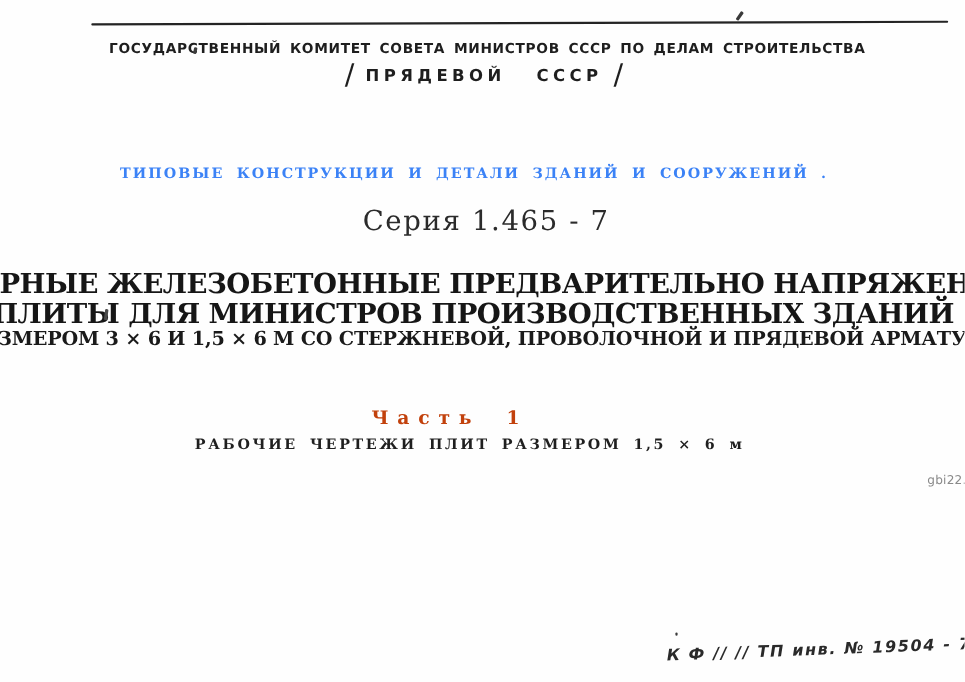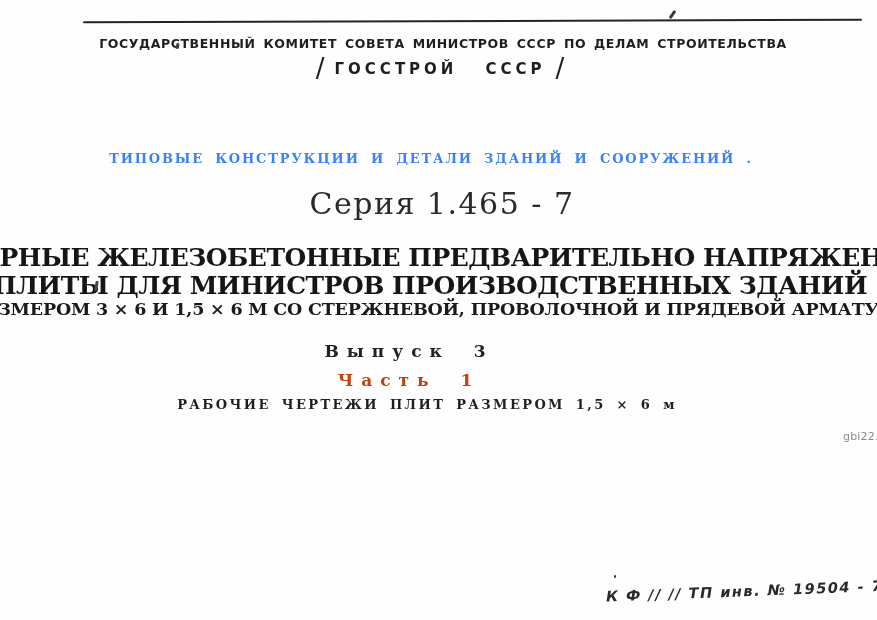--- a/index.html
+++ b/index.html
@@ -73,21 +73,21 @@
     font-size: 13px;
     font-weight: bold;
     letter-spacing: 1.8px;
     word-spacing: 5px;
     color: #3b82f6;
   }
 
   
   .series-designation {
     left: 442px; top: 186px;
-    font-size: 30px;
+    font-size: 25px;
     font-weight: normal;
     letter-spacing: 1.5px;
     color: #2b2b2b;
   }
 
   
   .title-line1 {
     left: 446px; top: 243px;
     font-size: 25px;
     font-weight: bold;
@@ -167,36 +167,35 @@
 
 <div class="page">
 
   <div class="top-rule"></div>
   <div class="rule-tick"></div>
 
   <div class="abs centered org-line1">ГОСУДАРСТВЕННЫЙ КОМИТЕТ СОВЕТА МИНИСТРОВ СССР ПО ДЕЛАМ СТРОИТЕЛЬСТВА</div>
 
   <div class="abs centered org-line2">
     <span class="slash">/</span>
-    <span>ГОССТРОЙ</span>
+    <span>ПРЯДЕВОЙ</span>
     <span class="gap-wide">СССР</span>
     <span class="slash">/</span>
   </div>
 
   <div class="abs centered kicker">ТИПОВЫЕ КОНСТРУКЦИИ И ДЕТАЛИ ЗДАНИЙ И СООРУЖЕНИЙ .</div>
 
   <div class="abs centered series-designation">Серия 1.465 - 7</div>
 
   <div class="abs centered title-line1">СБОРНЫЕ ЖЕЛЕЗОБЕТОННЫЕ ПРЕДВАРИТЕЛЬНО НАПРЯЖЕННЫЕ</div>
 
   <div class="abs centered title-line2">ПЛИТЫ ДЛЯ МИНИСТРОВ ПРОИЗВОДСТВЕННЫХ ЗДАНИЙ</div>
 
   <div class="abs centered title-line3">РАЗМЕРОМ 3 × 6 И 1,5 × 6 М СО СТЕРЖНЕВОЙ, ПРОВОЛОЧНОЙ И ПРЯДЕВОЙ АРМАТУРОЙ</div>
 
-  <div class="abs centered issue-line">Выпуск 3</div>
 
   <div class="abs centered part-line">Часть 1</div>
 
   <div class="abs centered subtitle-line">РАБОЧИЕ ЧЕРТЕЖИ ПЛИТ РАЗМЕРОМ 1,5 × 6 м</div>
 
   <div class="abs watermark">gbi22.ru</div>
 
   <div class="abs inventory-note">К Ф  // // ТП инв. № 19504 - 71</div>
 
   <div class="speck speck-a"></div>

